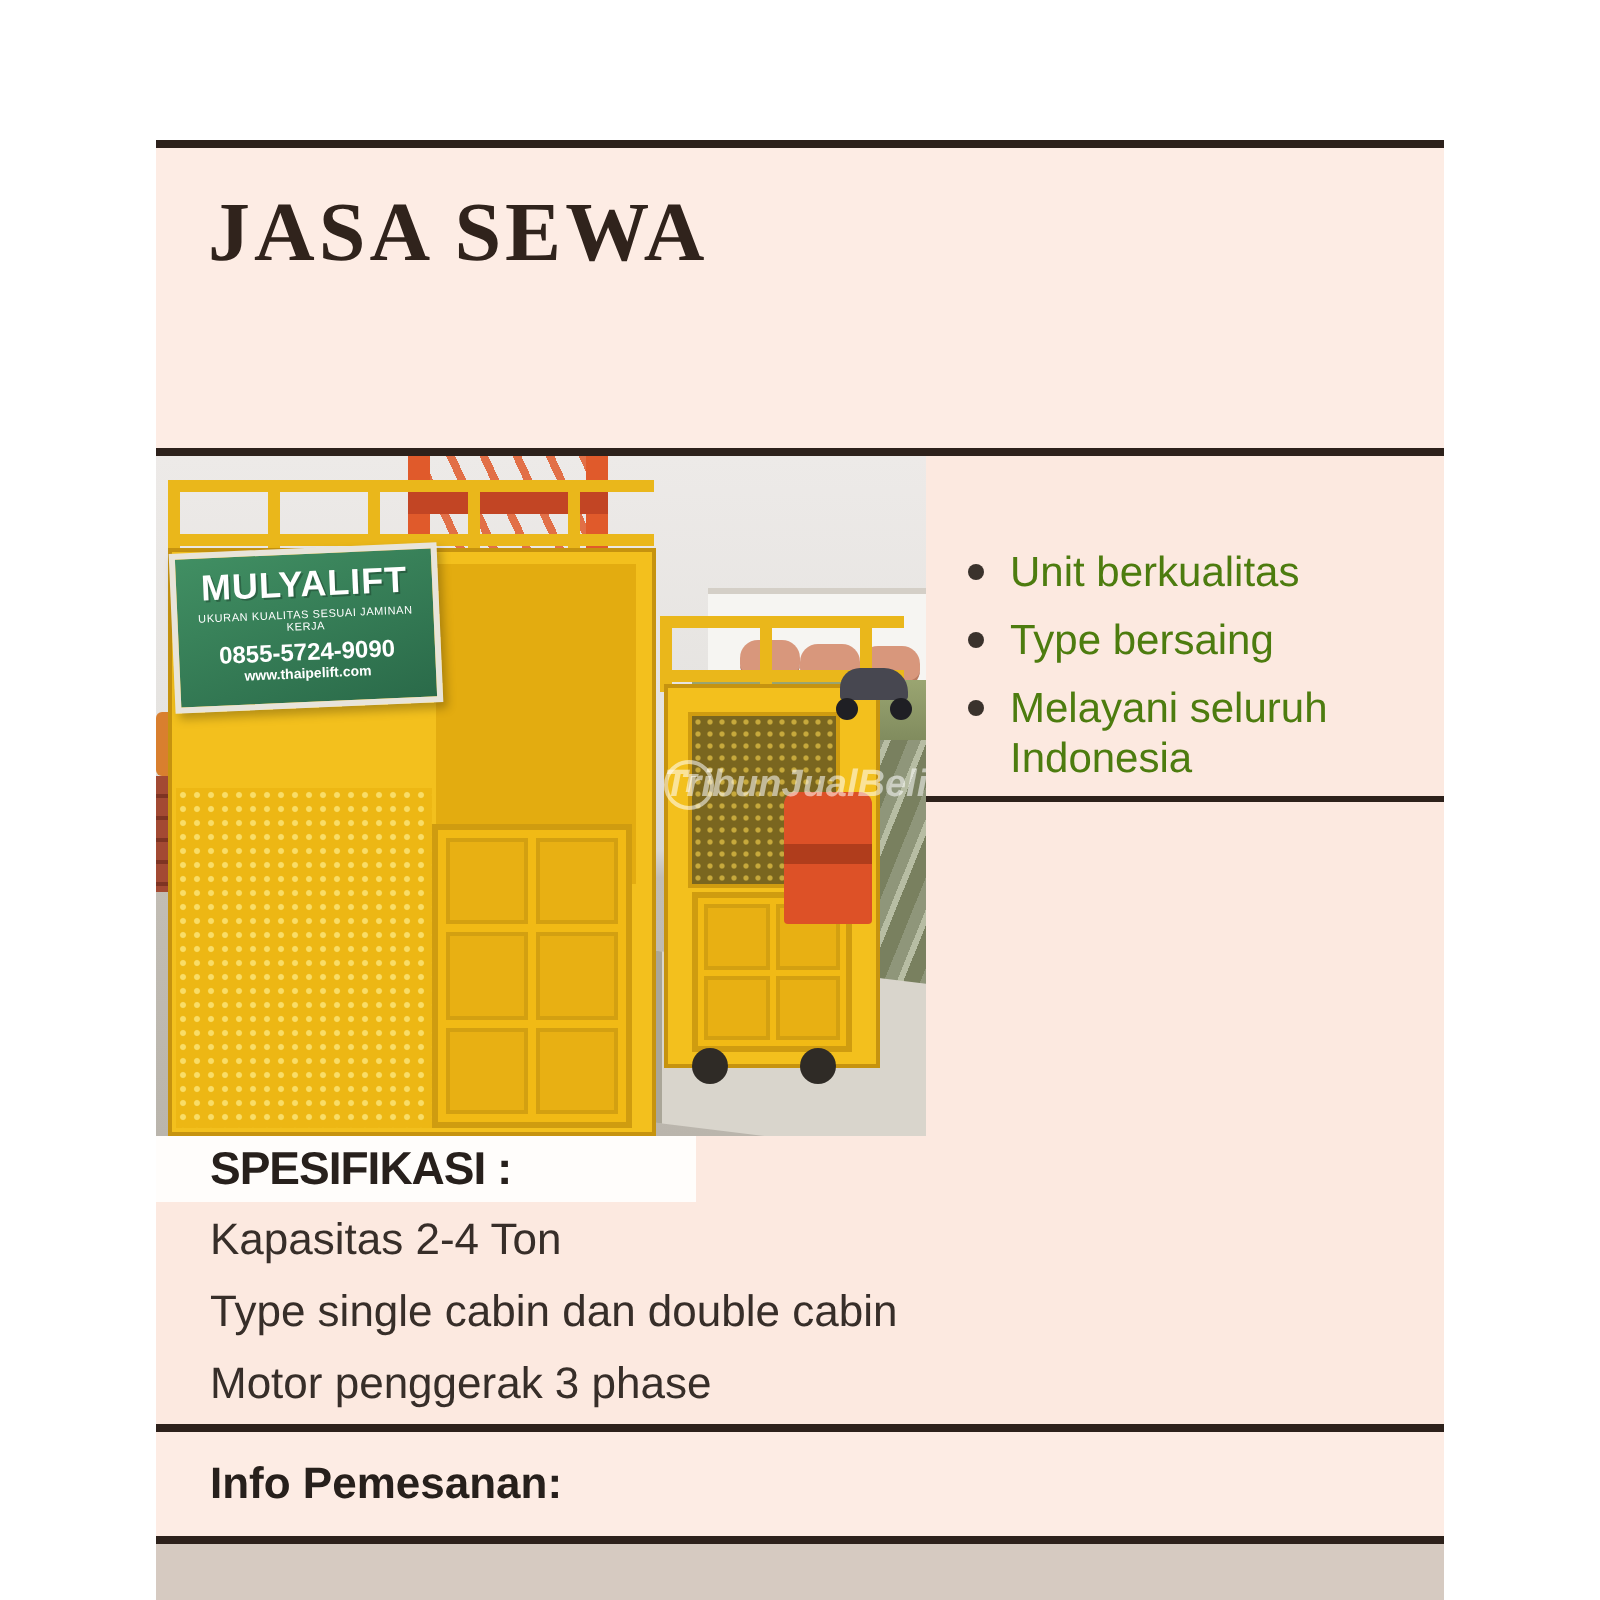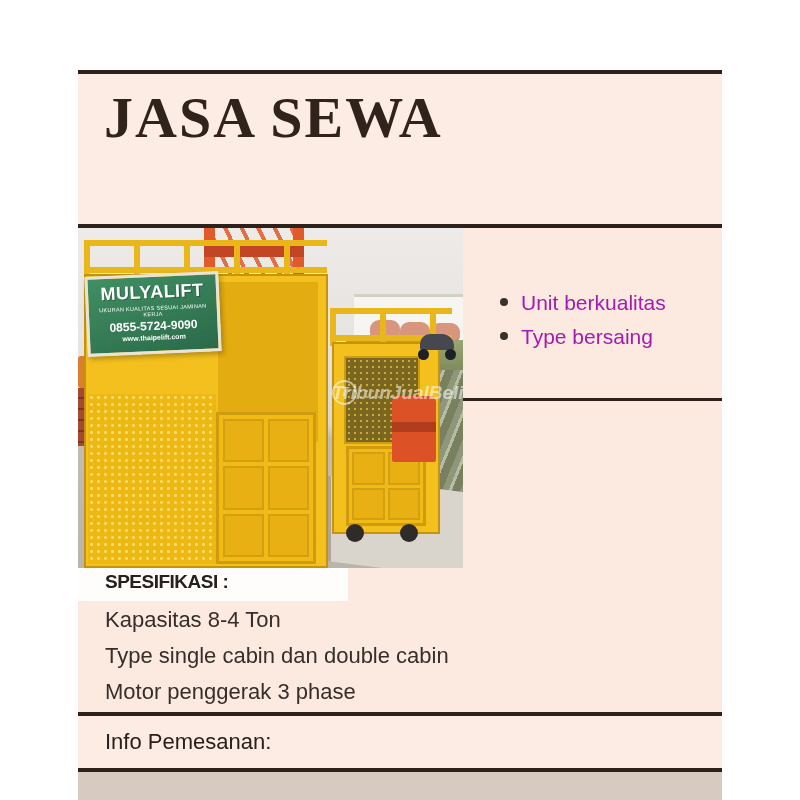--- a/index.html
+++ b/index.html
@@ -17,40 +17,40 @@
   .logo{position:absolute;right:12px;top:4px;text-align:center;}
   .logo-word{font-size:44px;font-weight:800;letter-spacing:-2px;color:#215d4c;line-height:46px;position:relative;}
   .logo-word .k{color:#f0752b;font-style:italic;}
   .logo-accent{position:absolute;left:64px;bottom:6px;width:0;height:0;
                border-left:7px solid transparent;border-right:7px solid transparent;border-top:10px solid #f0752b;}
   .logo-sub{font-size:12.5px;font-weight:bold;color:#215d4c;letter-spacing:1.2px;margin-top:1px;}
 
   
   .sec-title{position:absolute;left:0;top:74px;width:100%;height:150px;background:#fdece4;}
   .sec-title h1{margin:0;padding:16px 0 0 26px;font-family:"Liberation Serif",serif;font-weight:600;
-                font-size:58px;line-height:55px;letter-spacing:2px;color:#30231c;}
+                font-size:42px;line-height:55px;letter-spacing:2px;color:#30231c;}
 
   
   .sec-main{position:absolute;left:0;top:228px;width:100%;height:484px;background:#fce9e0;}
   .divider-right{position:absolute;left:385px;top:170px;width:259px;height:3px;background:#2d211b;}
 
-  .benefits{position:absolute;left:404px;top:46px;margin:16px;padding:0;list-style:none;
-            font-size:21px;line-height:25px;color:#a21caf;}
+  .benefits{position:absolute;left:404px;top:46px;margin:0;padding:0;list-style:none;
+            font-size:21px;line-height:25px;color:#4d7c0f;}
   .benefits li{position:relative;padding-left:23px;margin-bottom:9px;}
   .benefits li::before{content:"";position:absolute;left:2px;top:8px;width:8px;height:8px;border-radius:50%;background:#3a322c;}
 
   .spec-white{position:absolute;left:0;top:340px;width:270px;height:33px;background:#fffdfb;}
-  .spec-heading{position:absolute;left:27px;top:3px;font-size:19px;font-weight:800;letter-spacing:-0.5px;color:#27201c;}
+  .spec-heading{position:absolute;left:27px;top:3px;font-size:23px;font-weight:800;letter-spacing:-0.5px;color:#27201c;}
   .spec-list{position:absolute;left:27px;top:374px;font-size:22px;color:#372e29;}
   .spec-list div{height:36px;line-height:36px;}
 
   
   .info-bar{position:absolute;left:0;top:716px;width:100%;height:52px;background:#fdece4;
             display:flex;align-items:center;padding-left:27px;box-sizing:border-box;gap:38px;font-size:22px;}
-  .info-label{font-weight:400;color:#27201c;}
+  .info-label{font-weight:700;color:#27201c;}
   .info-phone{color:#3a322c;letter-spacing:1px;}
 
   
   .photo{position:absolute;left:0;top:0;width:385px;height:340px;overflow:hidden;
          background:linear-gradient(#edeae8 0%,#e5e3e0 40%,#d9d7d1 58%,#c2bdb4 62%,#bab5ac 100%);}
   .photo *{position:absolute;}
   .ph-building{left:276px;top:66px;width:110px;height:50px;background:#f6f5f2;border-top:3px solid #d4cfc7;}
   .ph-tank{width:30px;height:18px;border-radius:9px;background:#d8977c;border-bottom:3px solid #b97a60;}
   .t1{left:292px;top:92px}.t2{left:322px;top:94px}.t3{left:352px;top:95px}
   .ph-grass{left:268px;top:112px;width:118px;height:32px;background:linear-gradient(#9aa571,#7f8a5d);}
@@ -205,27 +205,28 @@
           <span class="mark-t">T</span>
           <span>TribunJualBeli</span>
         </div>
       </div>
 
       <div class="divider-right"></div>
 
       <ul class="benefits">
         <li>Unit berkualitas</li>
         <li>Type bersaing</li>
+        <li>Melayani seluruh Indonesia</li>
       </ul>
 
       <div class="spec-white">
         <span class="spec-heading">SPESIFIKASI :</span>
       </div>
       <div class="spec-list">
-        <div>Kapasitas 8-4 Ton</div>
+        <div>Kapasitas 2-4 Ton</div>
         <div>Type single cabin dan double cabin</div>
         <div>Motor penggerak 3 phase</div>
       </div>
     </section>
 
     <div class="hr hr3"></div>
 
     <footer class="info-bar">
       <span class="info-label">Info Pemesanan:</span>
     </footer>

